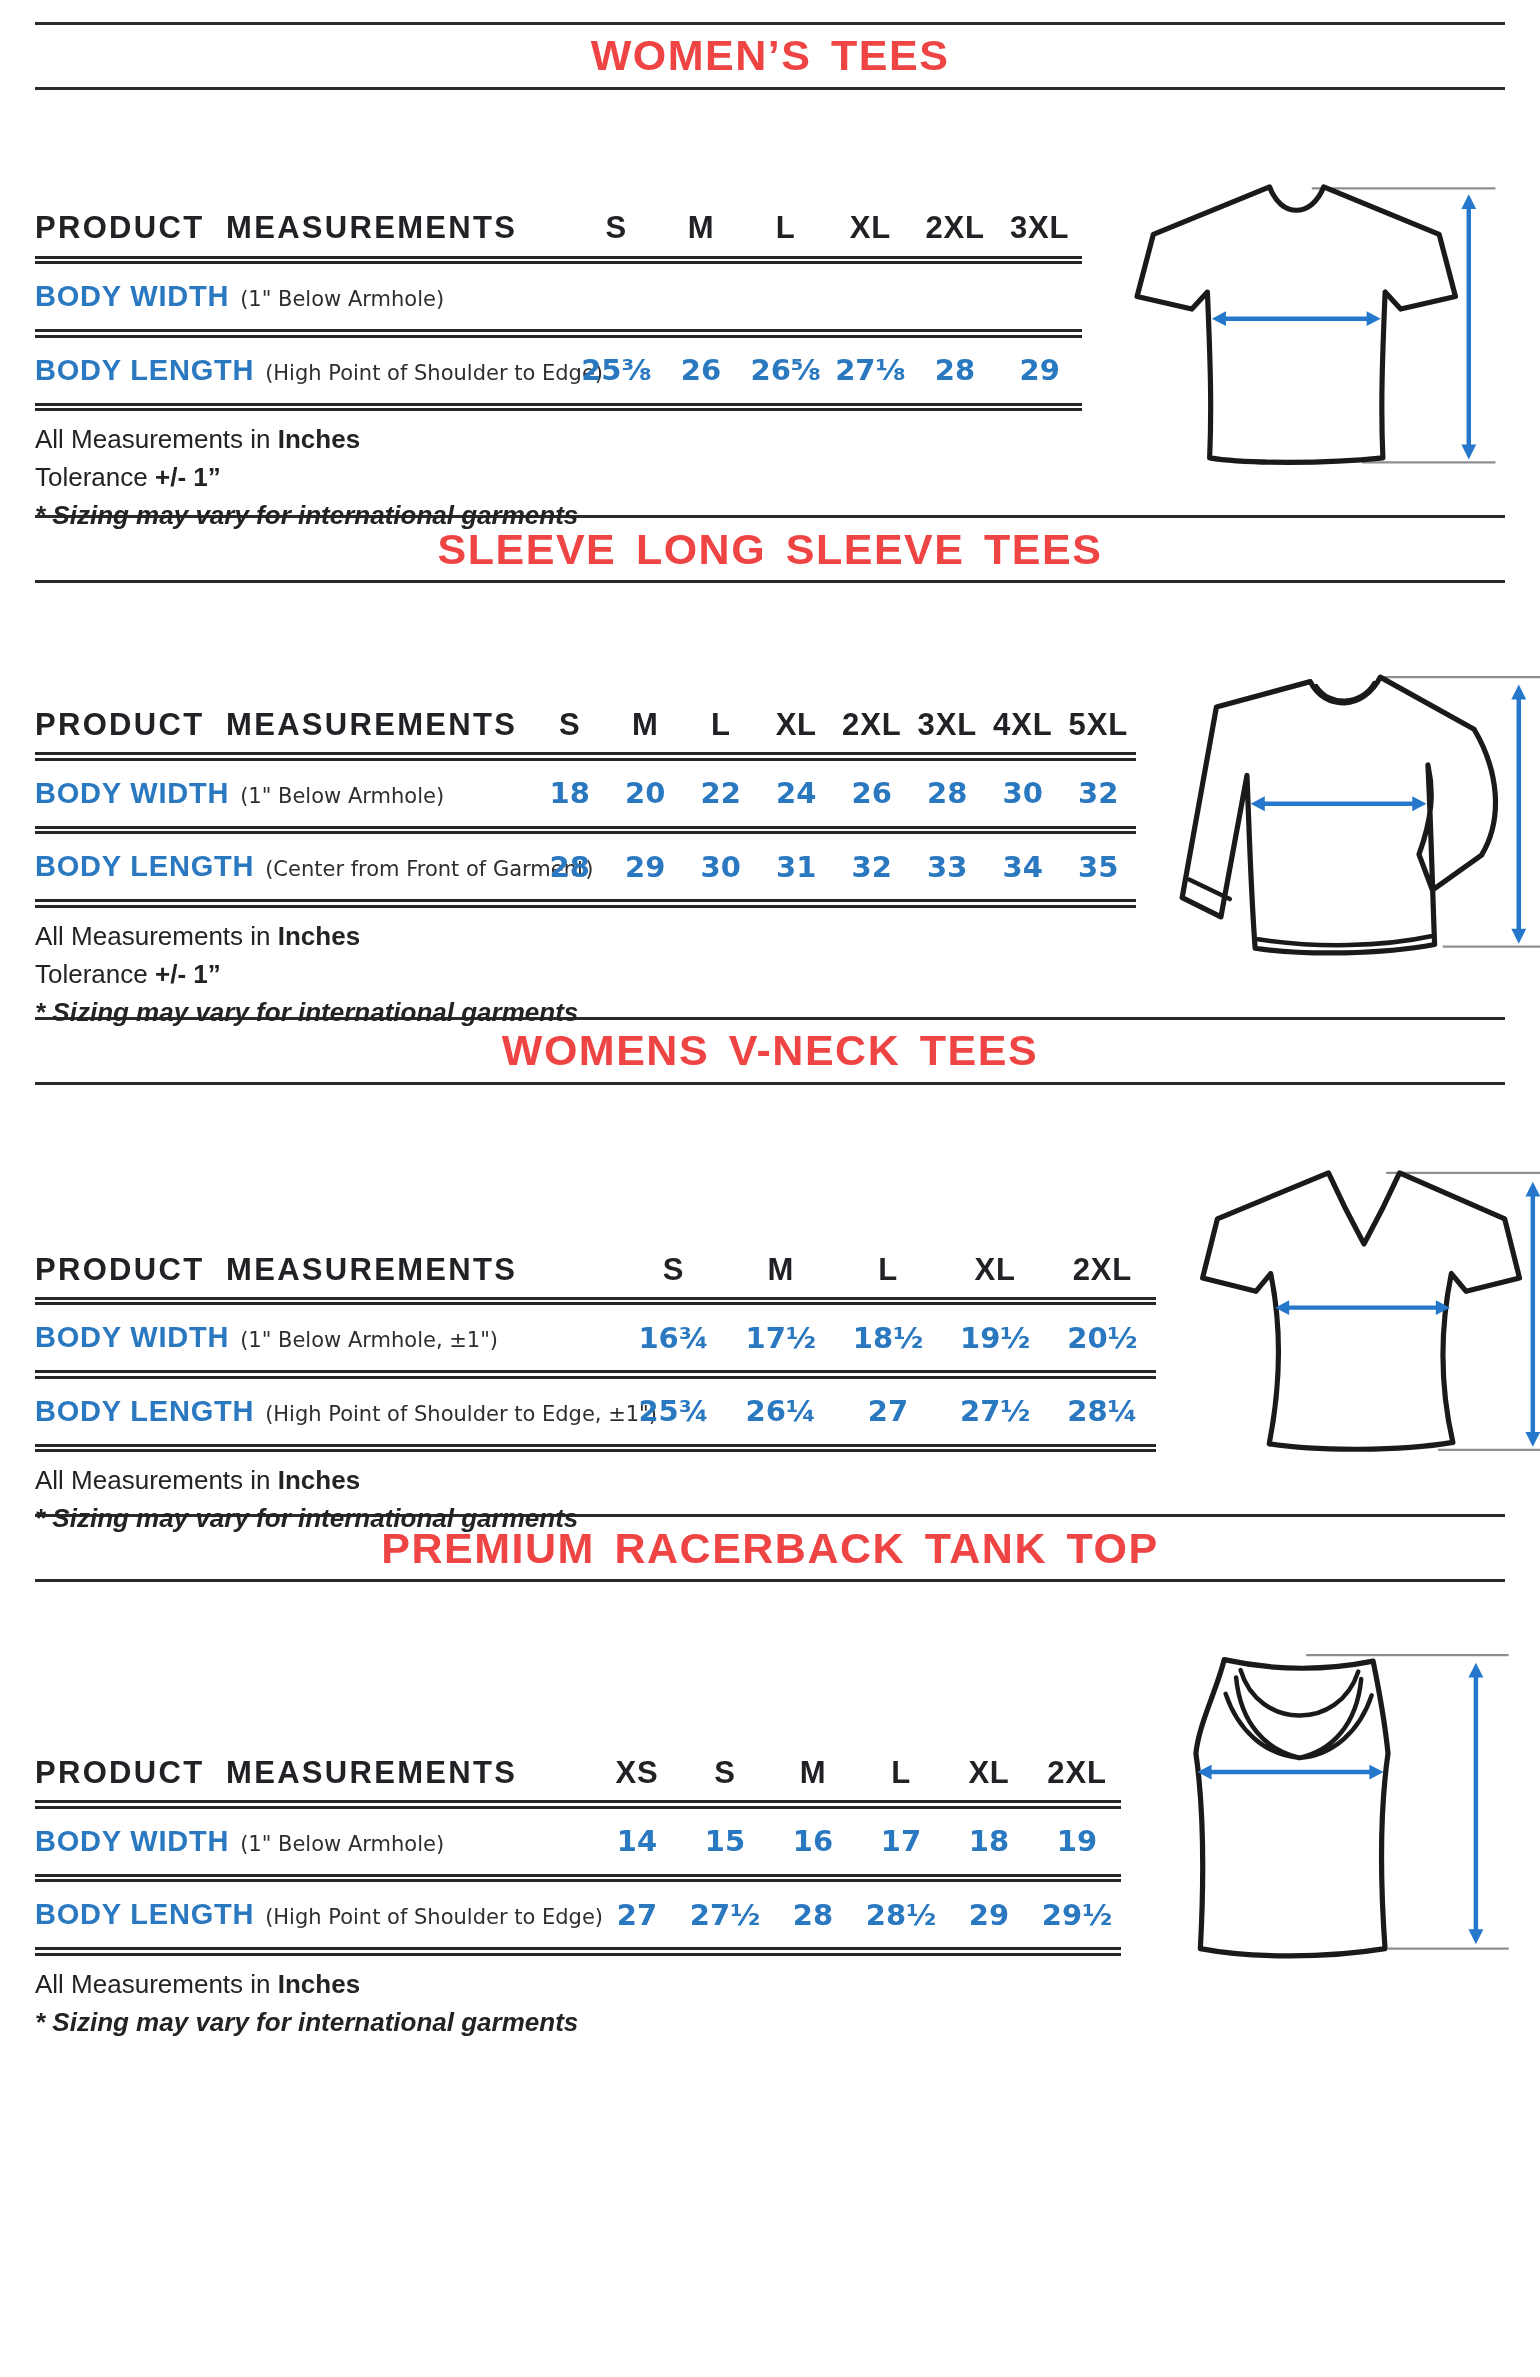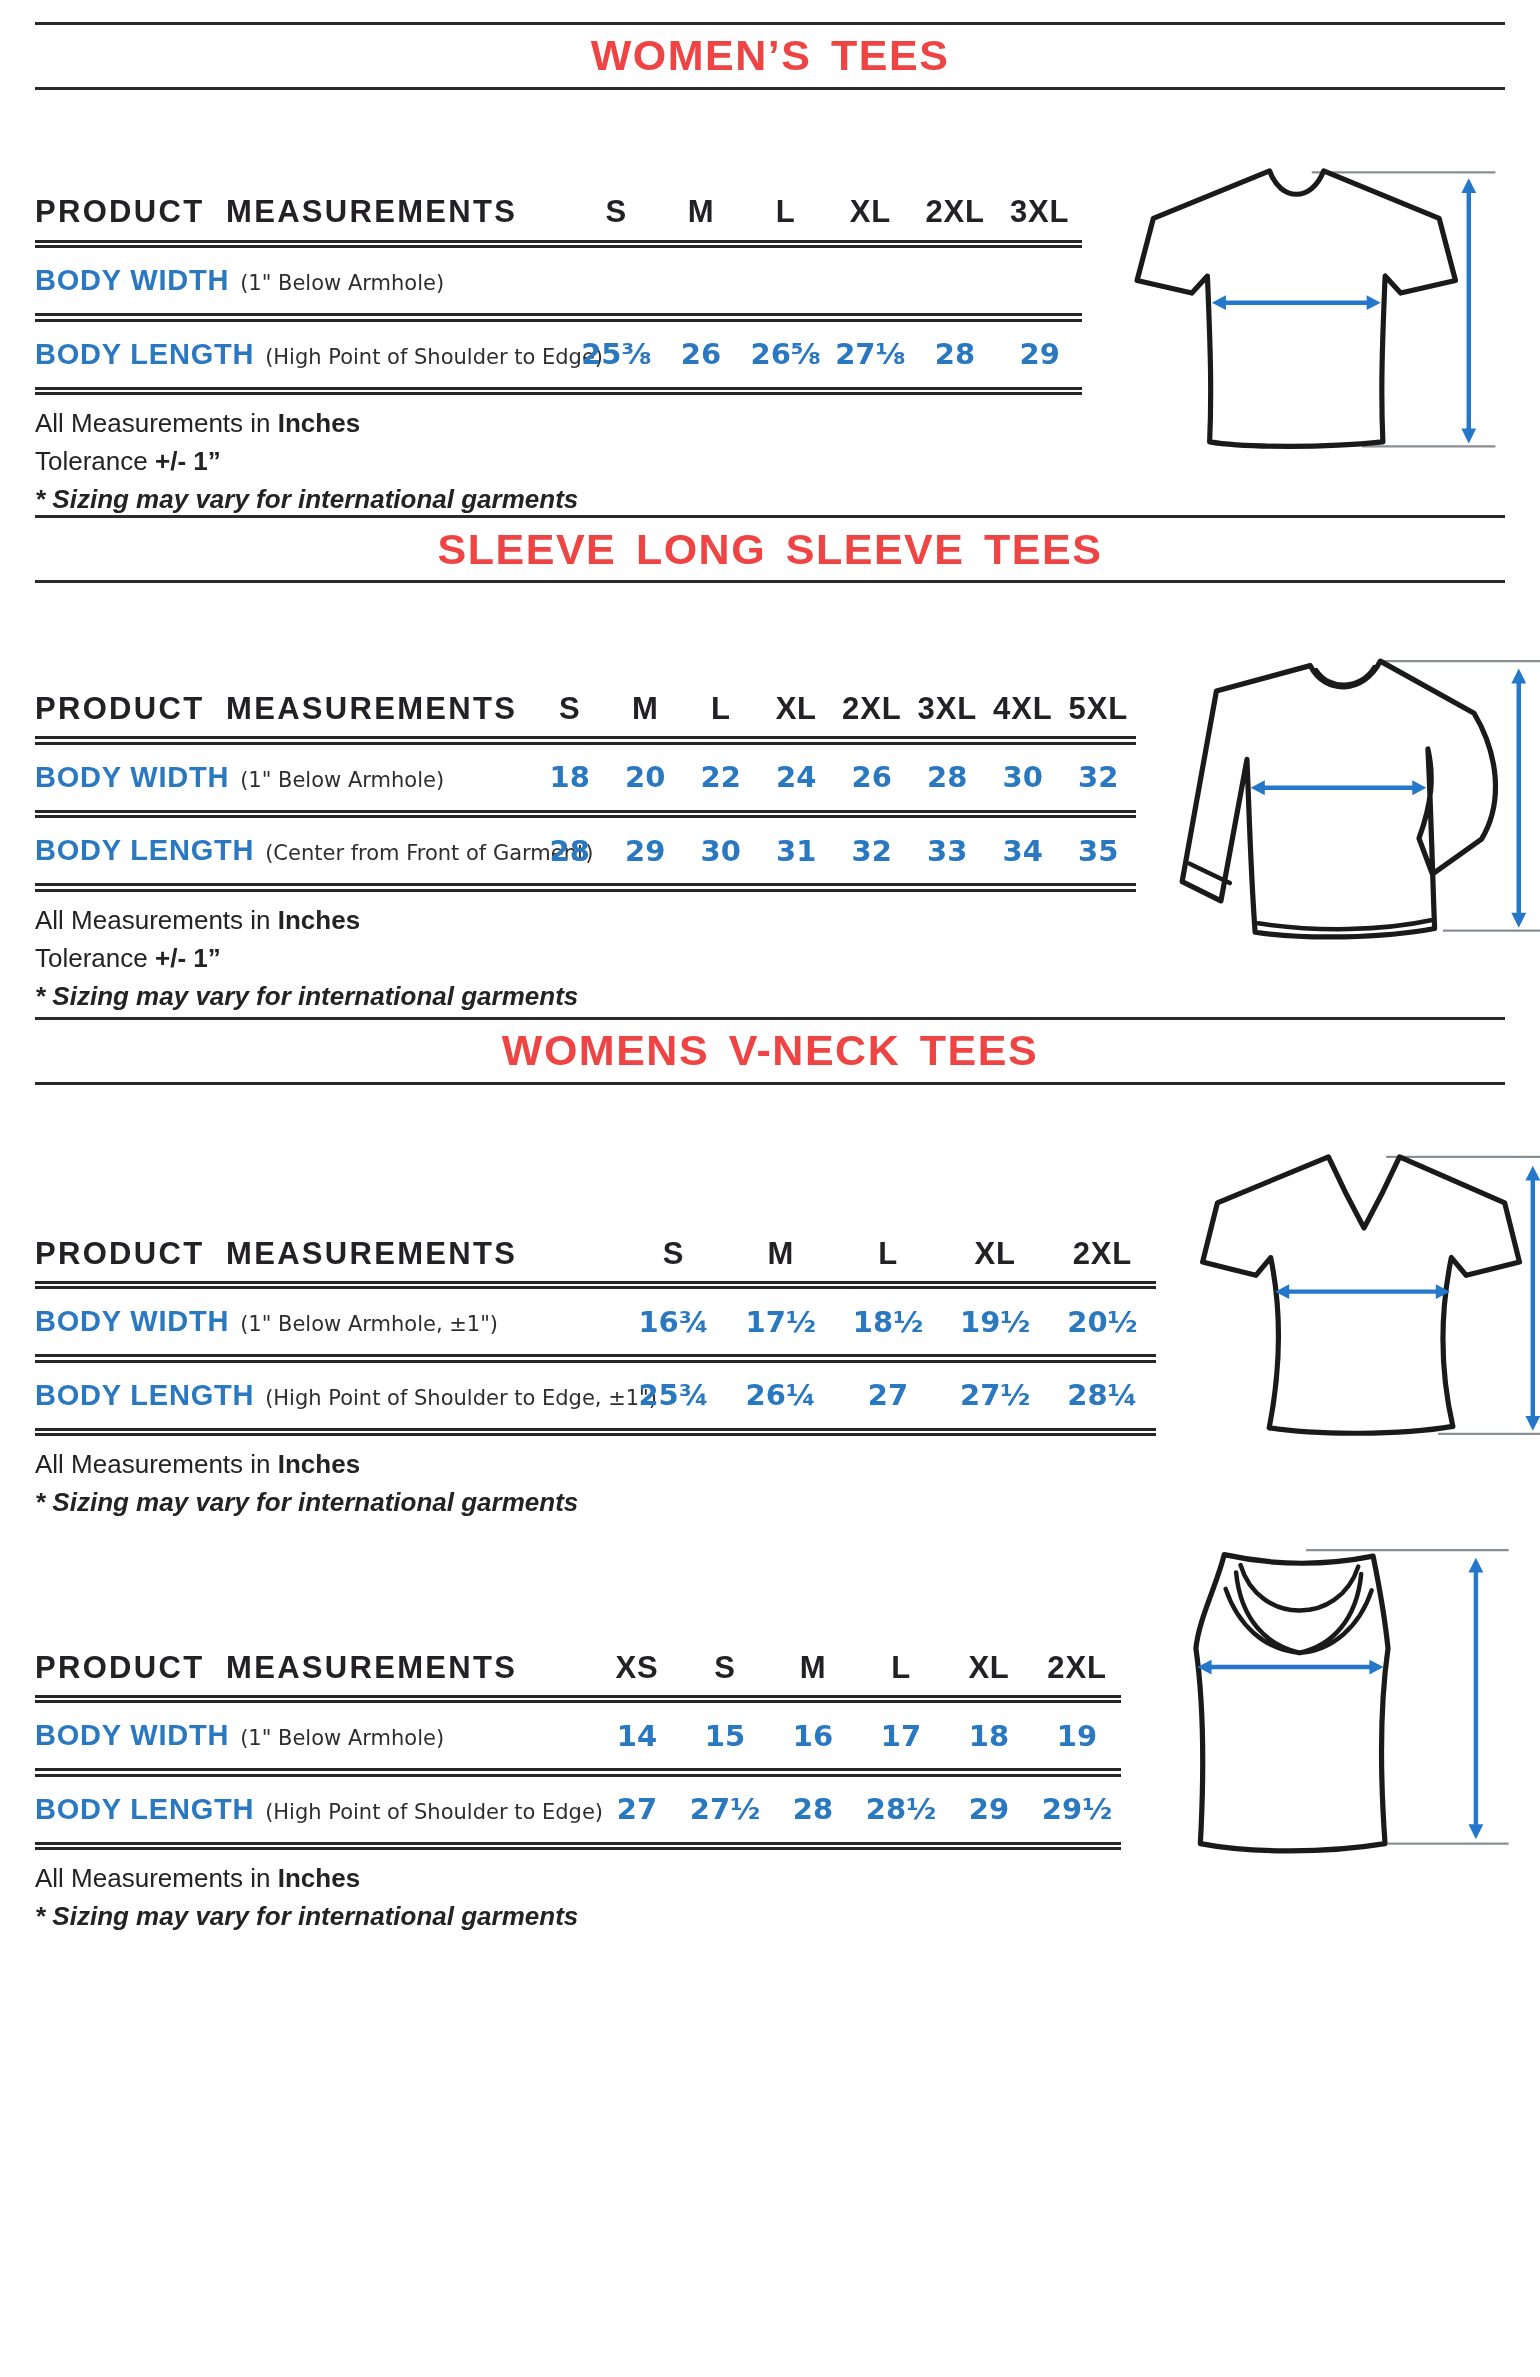--- a/index.html
+++ b/index.html
@@ -26,21 +26,21 @@
     display:flex;align-items:center;justify-content:center;
   }
   .band:first-of-type{margin-top:21.6px;}
   .band-title{
     margin:0;font-size:43px;font-weight:bold;letter-spacing:1.5px;word-spacing:6.2px;
     color:#ef4444;
   }
 
   
   .content{
-    padding:0 35px;
+    padding:16px 35px;
     display:flex;justify-content:space-between;align-items:flex-start;
   }
   .s0-content{height:404px;}
   .s1-content{height:412px;}
   .s2-content{height:408px;}
   .s3-content{height:389px;}
 
   
   .table-wrap{flex:0 0 auto;}
   .s0-content .table-wrap{width:1047px;margin-top:91px;}
@@ -333,20 +333,23 @@
             <line class="arrow-line" x1="508" y1="94" x2="508" y2="420"></line>
             <polygon class="arrow-head" points="508,78 498,98 518,98"></polygon>
             <polygon class="arrow-head" points="508,436 498,416 518,416"></polygon>
           </g>
         </svg>
       </figure>
     </div>
   </section>
 
   <section>
+    <div class="band">
+      <h2 class="band-title">PREMIUM RACERBACK TANK TOP</h2>
+    </div>
     <div class="content s3-content">
       <div class="table-wrap">
         <div class="thead">
           <div class="label-col">
               <span class="head-label">PRODUCT MEASUREMENTS</span>
             </div>
           <div class="size-cols">
               <div class="cell size-h">XS</div>
               <div class="cell size-h">S</div>
               <div class="cell size-h">M</div>

